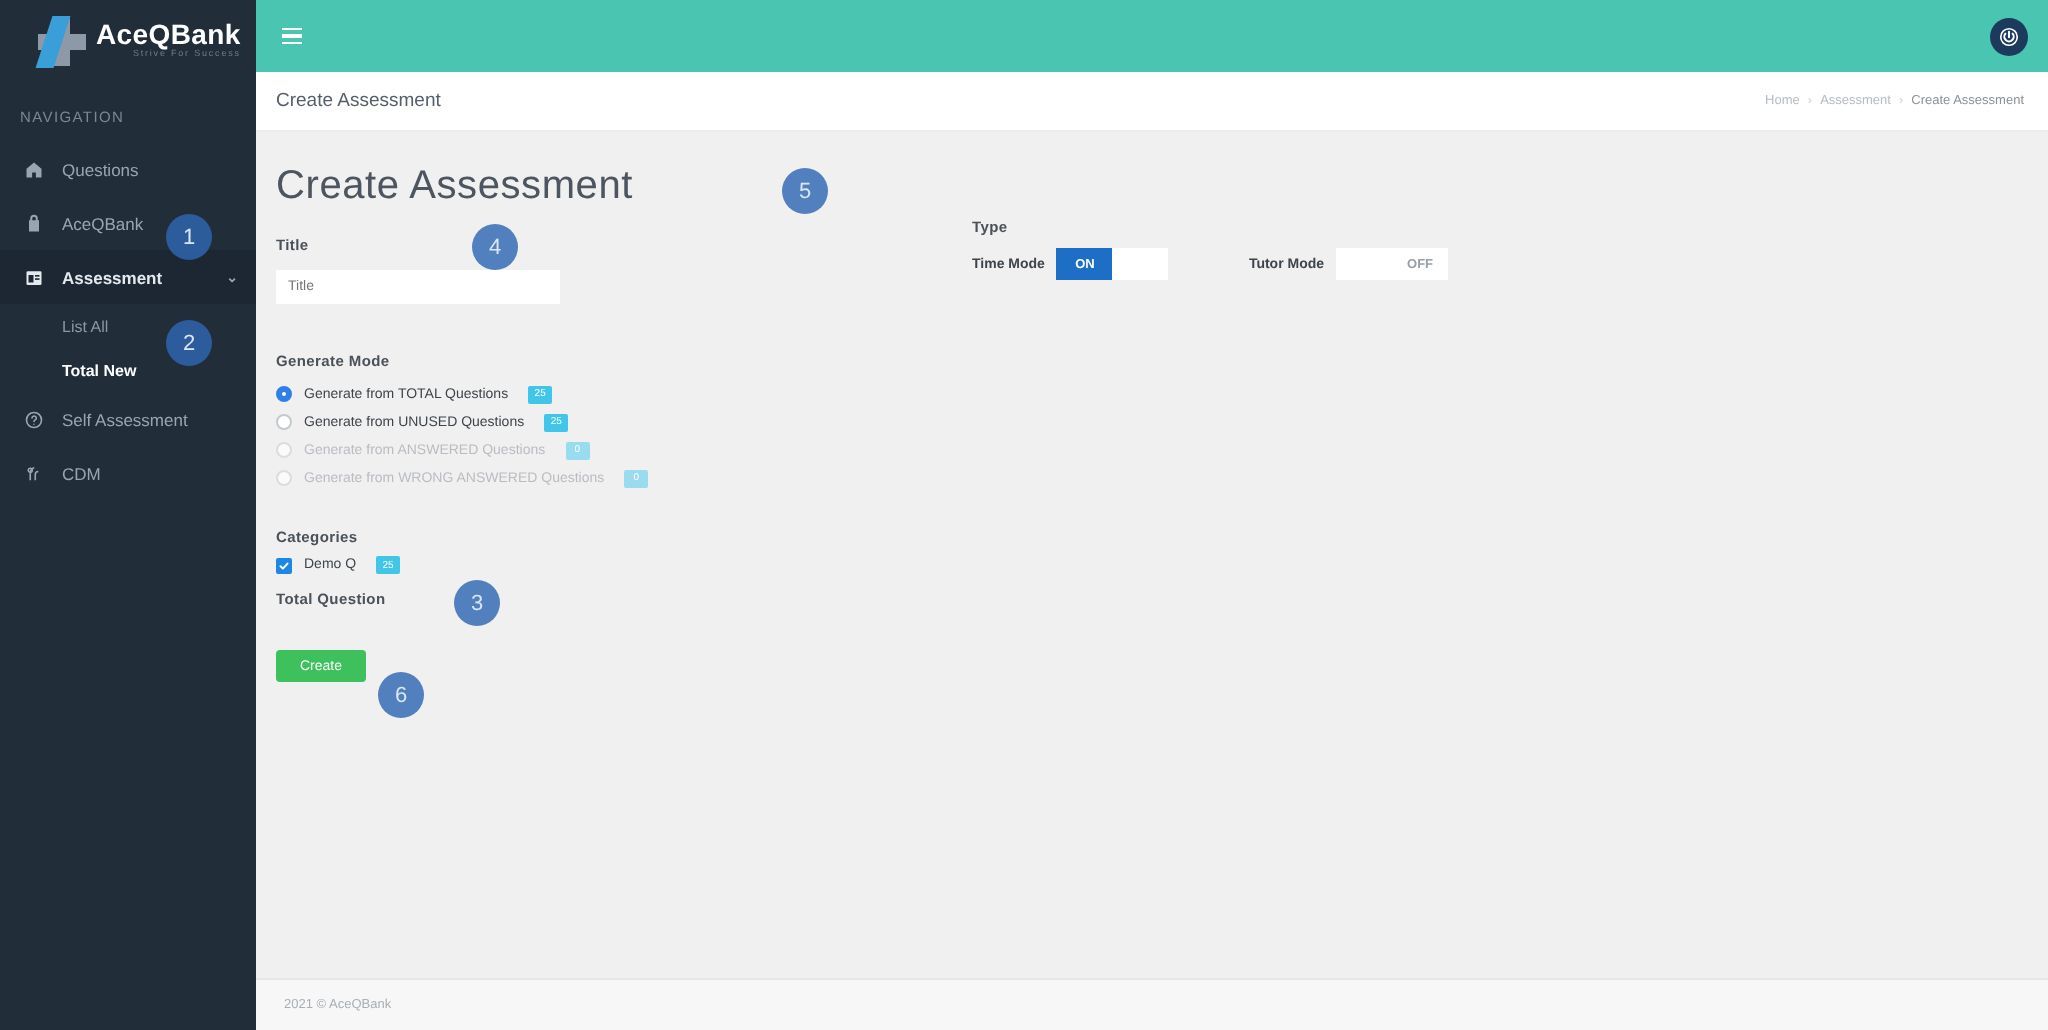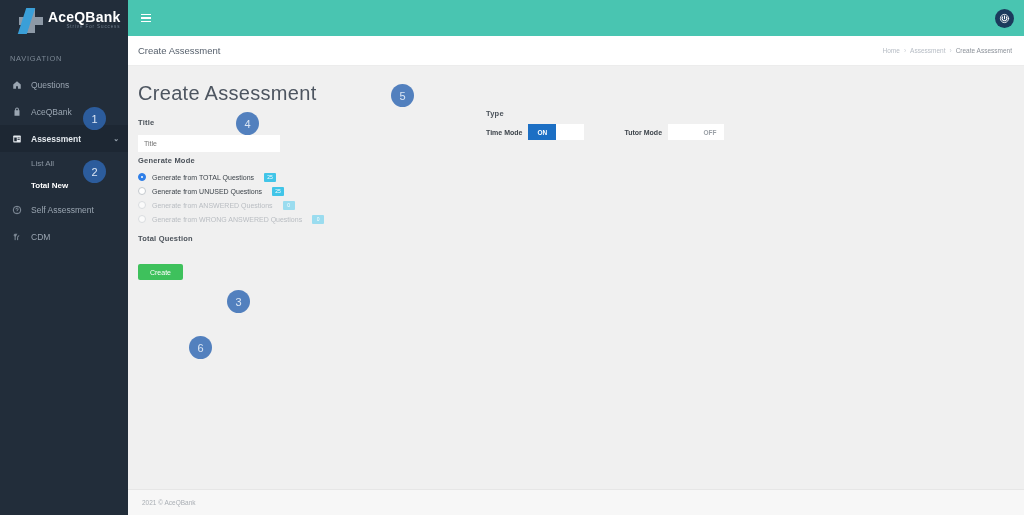--- a/index.html
+++ b/index.html
@@ -104,21 +104,21 @@
   .flabel {
     font-size: 7.5px; color: #4a5159; font-weight: bold;
     margin-bottom: 5px; letter-spacing: .2px;
   }
   .title-input {
     width: 142px; height: 17px; background: #ffffff;
     border: none; outline: none; padding: 0 6px;
     font-size: 7px; color: #9aa0a6;
     font-family: "Liberation Sans", sans-serif;
   }
-  .gm-block { margin-top: 4px; }
+  .gm-block { margin-top: 24px; }
   .radio-row {
     display: flex; align-items: center; gap: 6px;
     height: 14px; font-size: 7px; color: #3d444b;
   }
   .radio-row.disabled { color: #b9bdc2; }
   .rd {
     width: 8px; height: 8px; border-radius: 50%;
     border: 1px solid #c4c9ce; background: #fff;
     flex: 0 0 8px; position: relative; cursor: pointer;
   }
@@ -347,20 +347,32 @@
               <span class="badge pale">0</span>
             </div>
 
             <div class="radio-row disabled">
               <span class="rd dis"></span>
               <span>Generate from WRONG ANSWERED Questions</span>
               <span class="badge pale">0</span>
             </div>
           </div>
 
+          <div class="cat-block">
+            <div class="flabel">Categories</div>
+            <div class="cat-row">
+              <span class="cb">
+                <svg viewBox="0 0 12 12" fill="none" stroke="#ffffff" stroke-width="2" stroke-linecap="round" stroke-linejoin="round">
+                    <path d="M2.5 6.2l2.4 2.4 4.6-5"></path>
+                  </svg>
+              </span>
+              <span>Demo Q</span>
+              <span class="badge">25</span>
+            </div>
+          </div>
 
           <div class="tq-block">
             <div class="flabel">Total Question</div>
           </div>
 
           <button class="create-btn">Create</button>
         </div>
       </div>
 
       <div class="type-panel">

